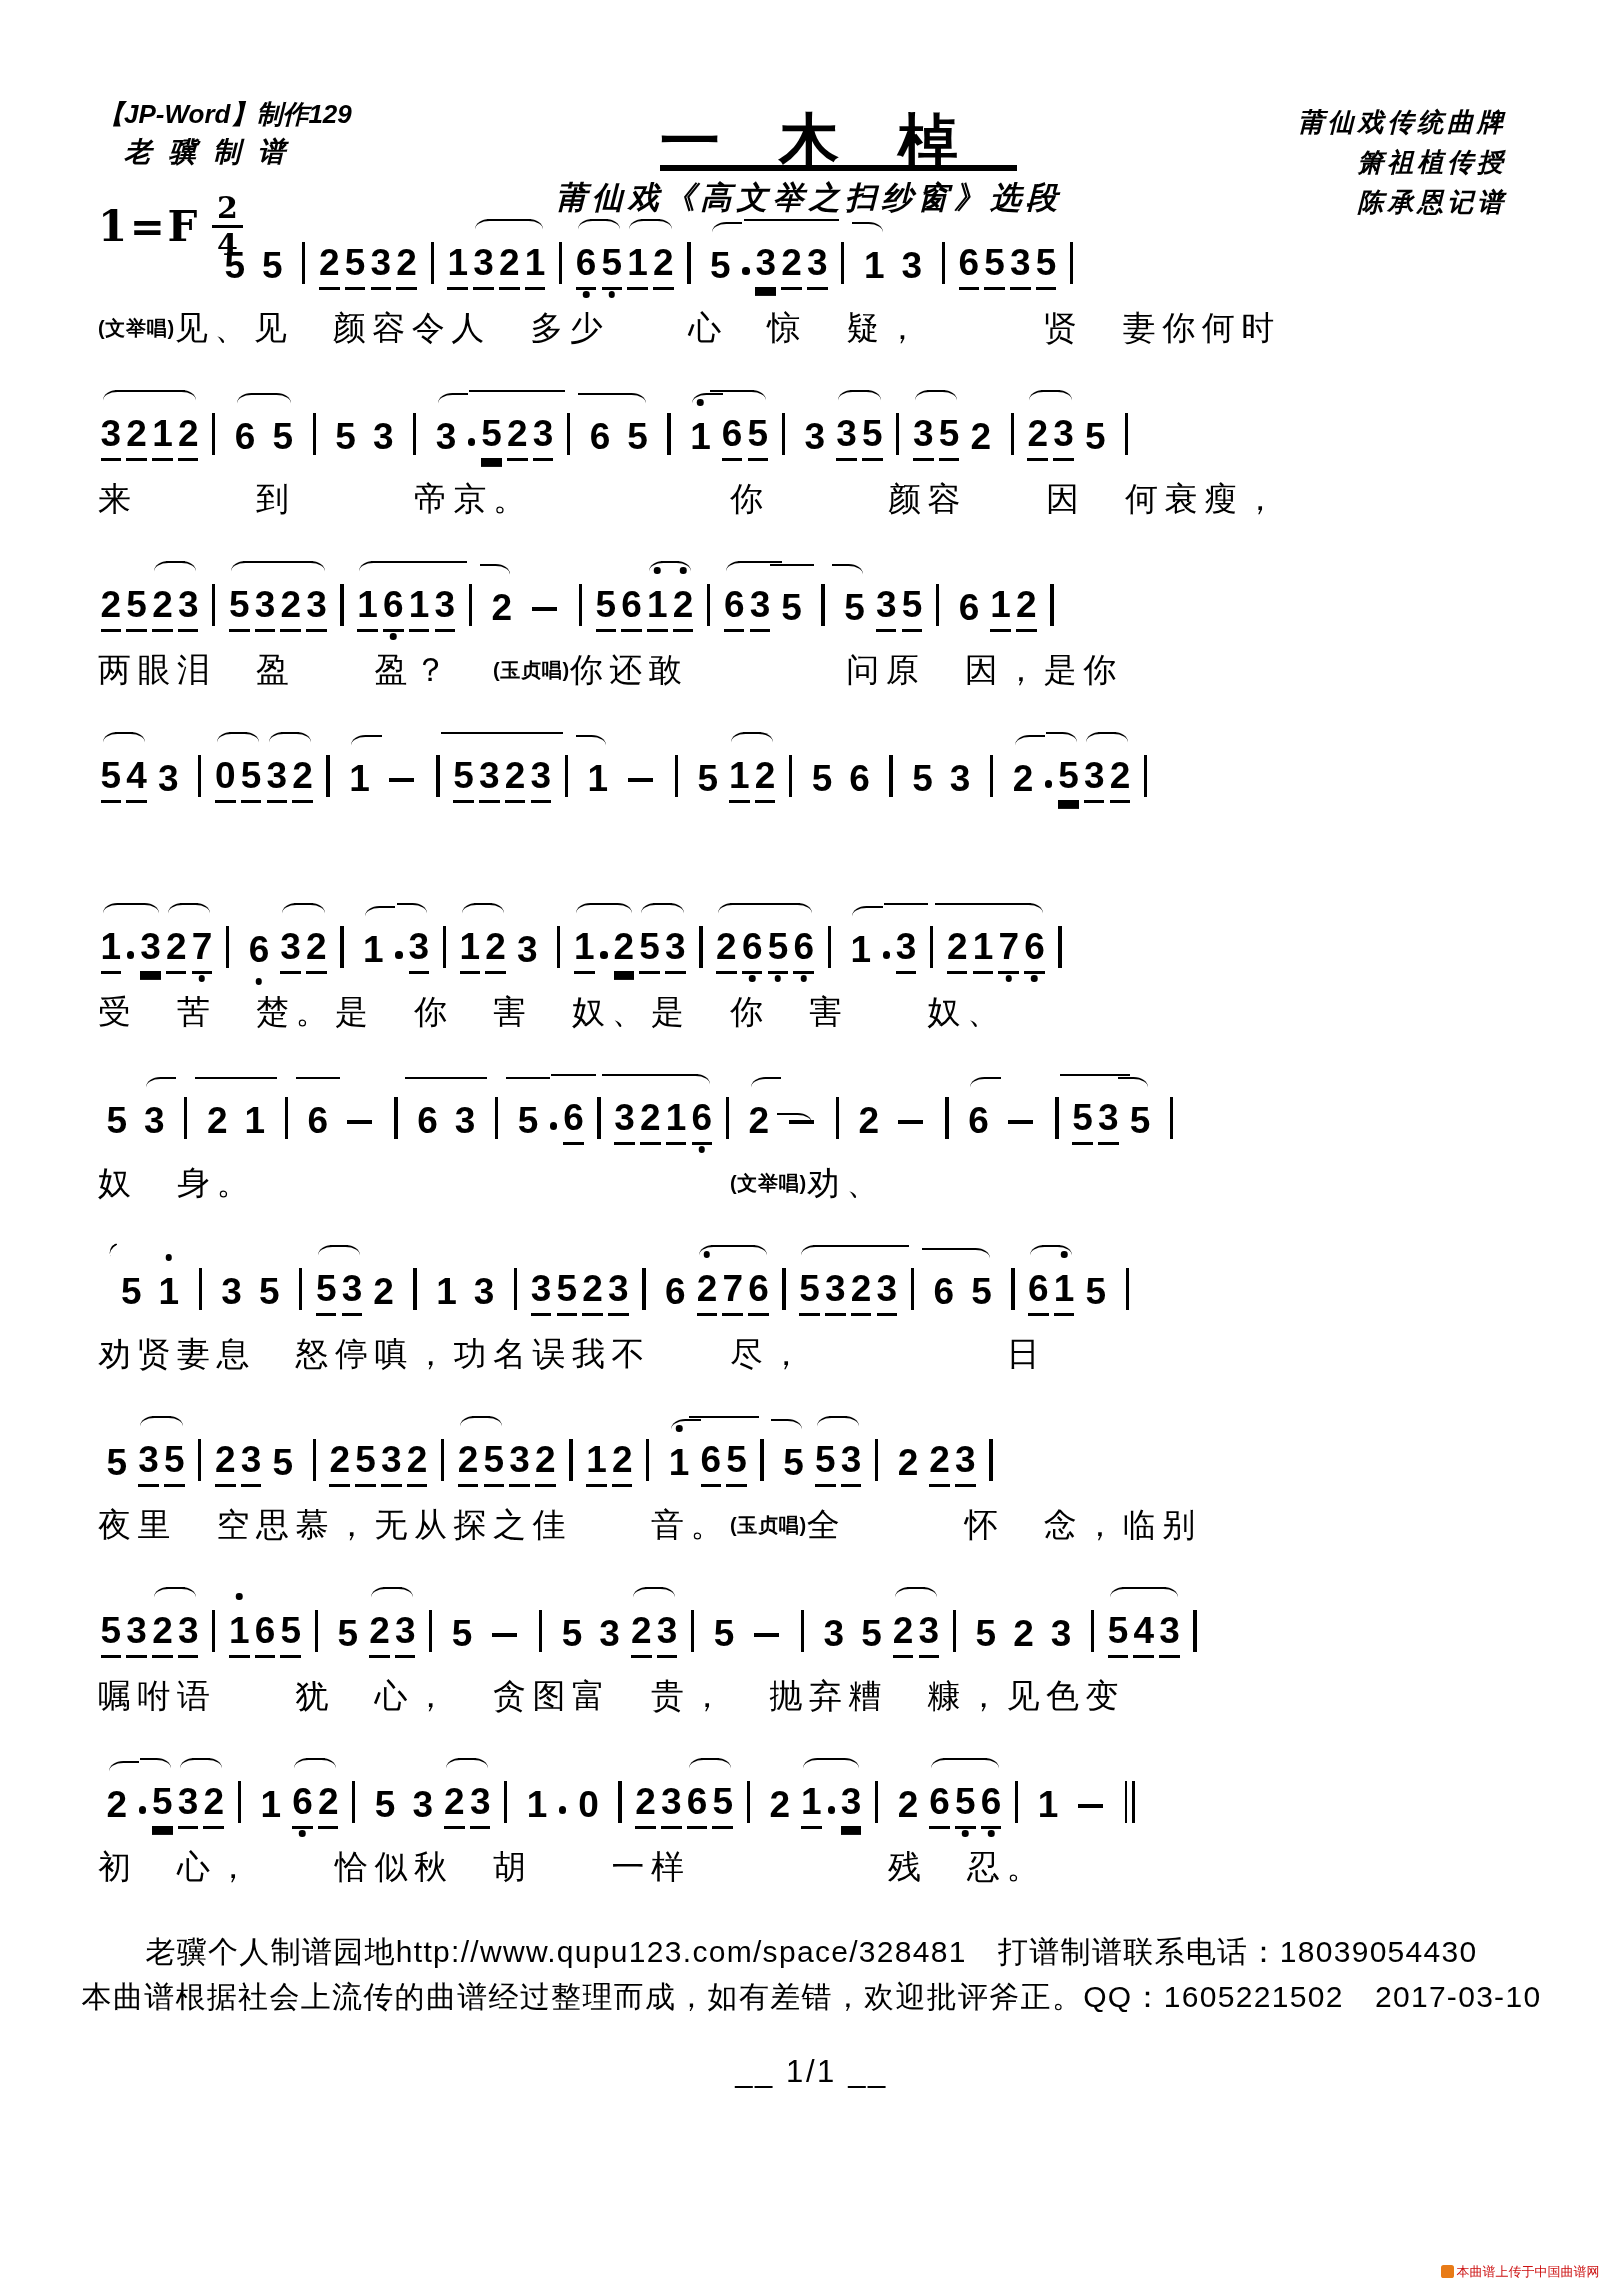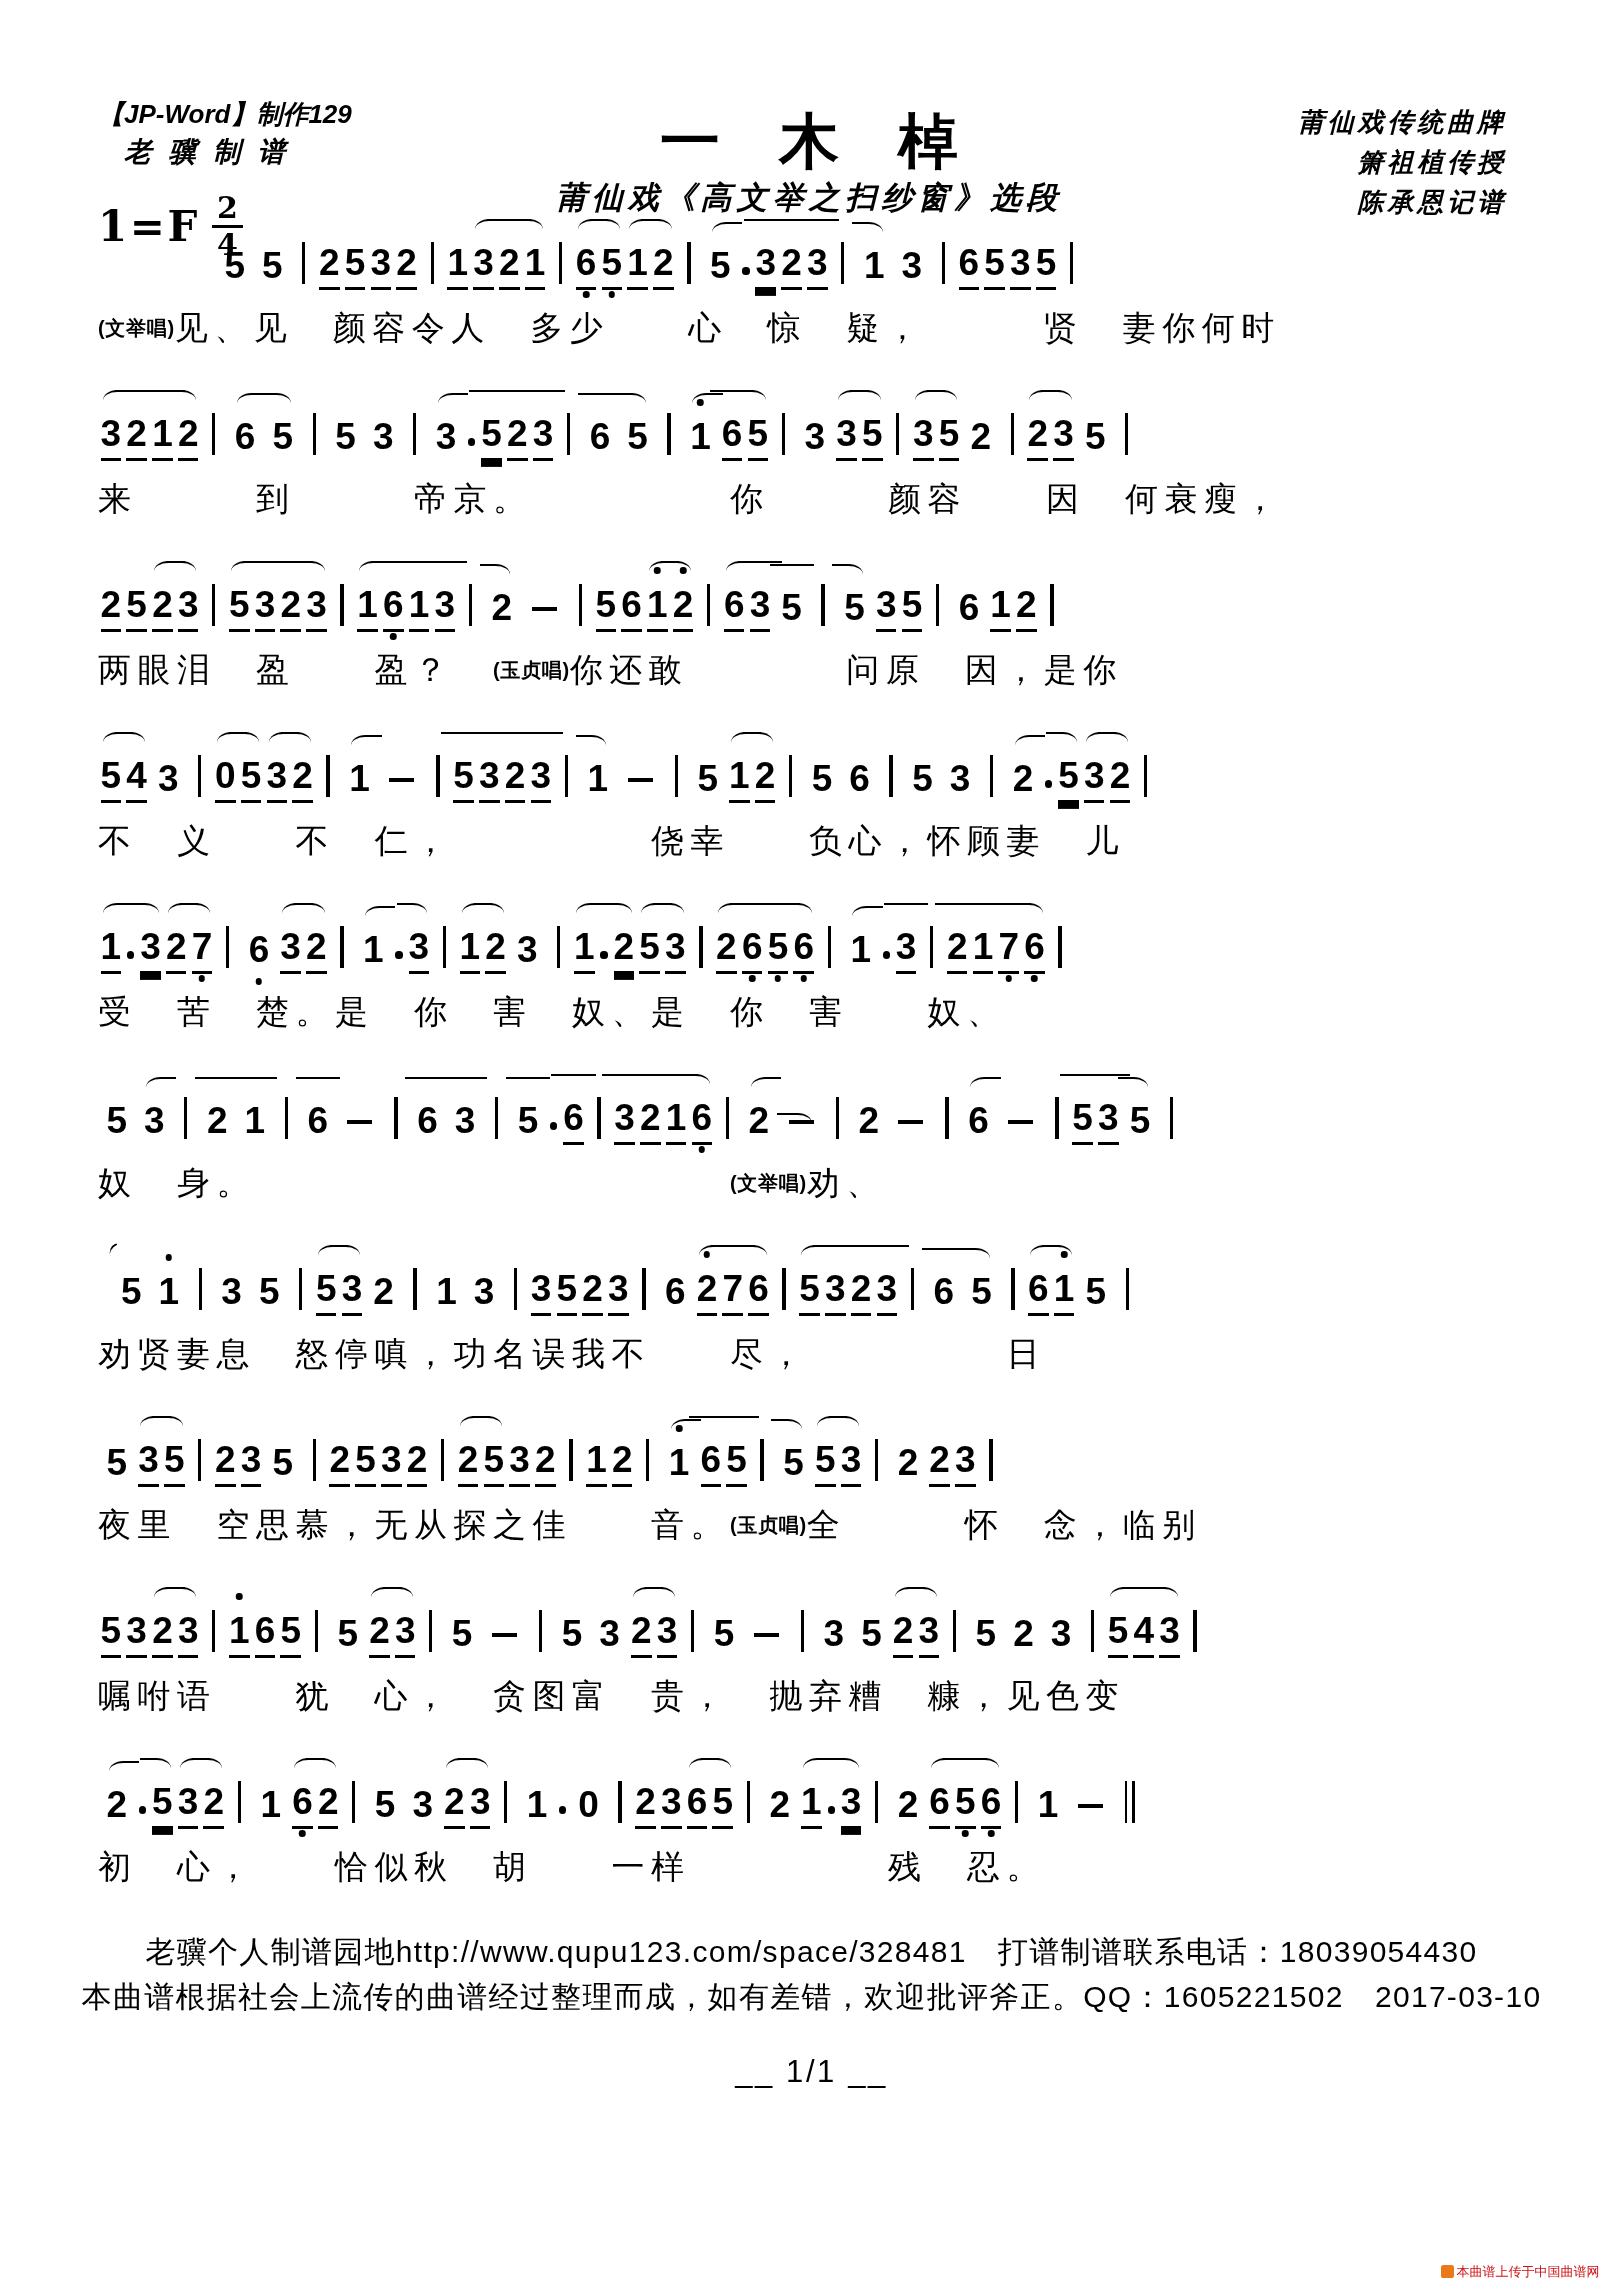--- a/index.html
+++ b/index.html
@@ -13,21 +13,21 @@
   .hdr-left{width:366px;}
   .maker1{font:italic 700 26px/1.3 "Liberation Sans",sans-serif;}
   .maker2{font:italic 700 27.5px/1.4 "DejaVu Serif",serif;letter-spacing:17px;padding-left:26px;}
   .keysig{display:flex;align-items:center;margin-top:22px;font:700 42px/1 "DejaVu Serif",serif;text-align:right;}
   .keysig .tonic{letter-spacing:2.6px;}
   .frac{display:inline-flex;flex-direction:column;align-items:center;margin-left:11.8px;
         font:700 30px/1.05 "DejaVu Serif",serif;}
   .frac .num{border-bottom:3.3px solid #000;padding:0 5.2px 1.3px;}
   .frac .den{padding-top:1.3px;}
   .hdr-center{flex:1;text-align:center;margin-top:6.5px;}
-  .title{font:700 60px/1.2 "DejaVu Serif",serif;letter-spacing:59px;text-indent:59px;}
+  .title{font:700 60px/1.2 "DejaVu Serif",serif;letter-spacing:59px;text-indent:59px;text-decoration:underline;}
   .subtitle{font:italic 700 31px/1.3 "DejaVu Serif",serif;letter-spacing:5.2px;}
   .hdr-right{width:353px;text-align:right;font:italic 700 26px/1.55 "DejaVu Serif",serif;
              letter-spacing:3.9px;margin-top:3.9px;}
 
   
   main{padding:11.8px 92px 0 98px;}
   .system{height:171px;box-sizing:border-box;padding-top:23.6px;}
   .notes{display:flex;align-items:flex-end;flex-wrap:nowrap;}
   .nt{position:relative;display:inline-flex;align-items:flex-end;height:54px;
       padding-bottom:7.9px;margin:0 8.5px;font:700 37px/0.9 "Liberation Sans",sans-serif;}
@@ -240,21 +240,20 @@
           <span class="nt ">5</span>
           <span class="nt ">3</span>
           <span class="bar"></span>
           <span class="nt as">2</span>
           <span class="dur "></span>
           <span class="nt u2 ae">5</span>
           <span class="nt u1 as">3</span>
           <span class="nt u1 ae">2</span>
           <span class="bar"></span>
         </div>
-      <div class="lyrics"><span>不　义　　不　仁，　　　　　侥幸　　负心，怀顾妻　儿</span></div>
     </section>
     <section class="system">
       <div class="notes">
           <span class="nt u1 as">1</span>
           <span class="dur "></span>
           <span class="nt u2 ae">3</span>
           <span class="nt u1 as">2</span>
           <span class="nt u1 lo ae">7</span>
           <span class="bar"></span>
           <span class="nt lo">6</span>

